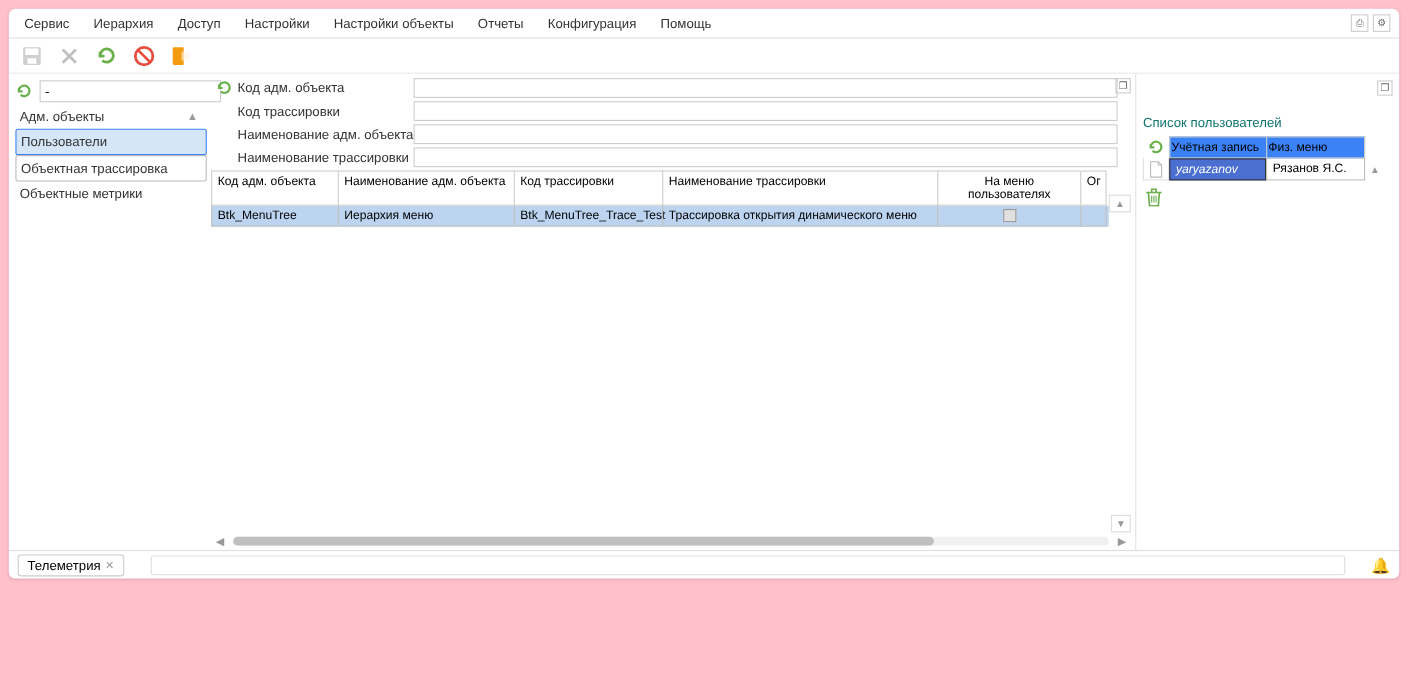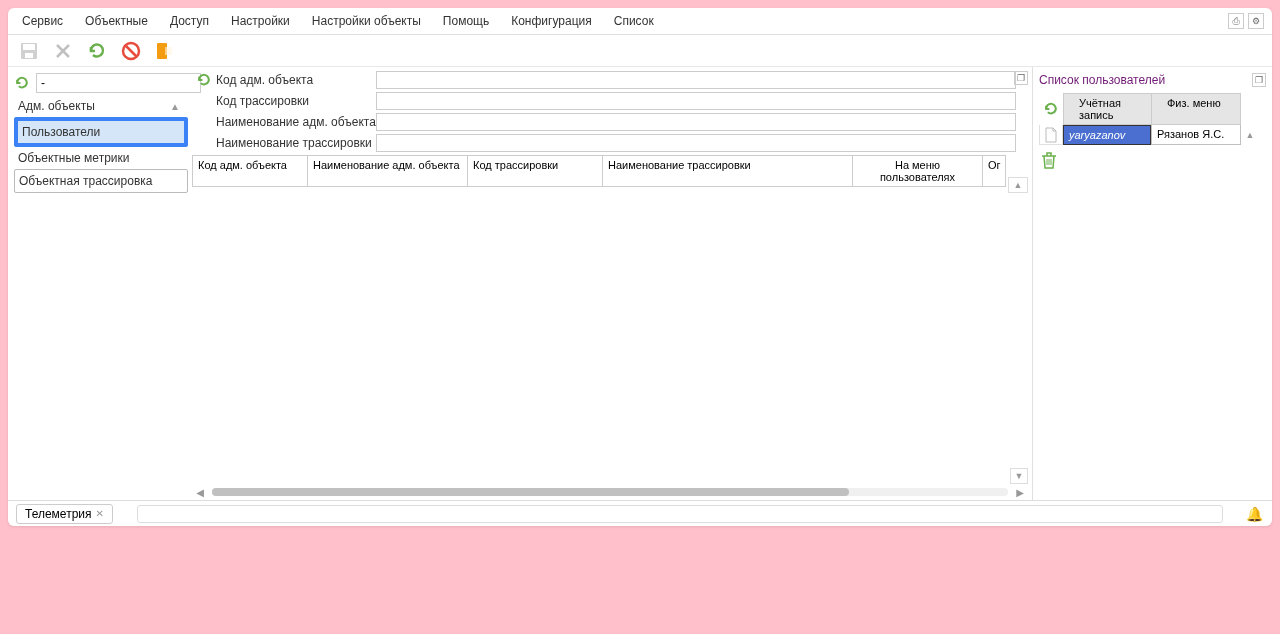--- a/index.html
+++ b/index.html
@@ -10,21 +10,21 @@
 .menubar-right { position: absolute; right: 8px; display: flex; gap: 4px; }
 .menubar-right .icon-btn { width: 16px; height: 16px; border: 1px solid #ccc; display: flex; align-items: center; justify-content: center; cursor: pointer; font-size: 9px; color: #666; }
 .toolbar { display: flex; align-items: center; padding: 4px 10px; gap: 12px; border-bottom: 1px solid #e8e8e8; height: 32px; }
 .toolbar .tb-btn { width: 22px; height: 22px; display: flex; align-items: center; justify-content: center; cursor: pointer; }
 .main { flex: 1; display: flex; overflow: hidden; }
 .left-panel { width: 180px; display: flex; flex-direction: column; padding: 4px 0 0 6px; position: relative; }
 .left-panel-header { display: flex; align-items: center; gap: 6px; padding: 2px 0; }
 .left-panel-search { flex: 1; height: 20px; border: 1px solid #ccc; background: #fff; padding: 0 4px; }
 .tree-item { padding: 4px 8px 4px 4px; cursor: pointer; display: flex; align-items: center; justify-content: space-between; color: #333; }
 .tree-item.header { font-weight: normal; }
-.tree-item.selected { background: #d4e6f8; border: 4px solid #3b82f6; border-radius: 2px; }
+.tree-item.selected { background: #d4e6f8; border: 1px solid #3b82f6; border-radius: 2px; }
 .tree-item.active-border { border: 1px solid #bbb; border-radius: 2px; }
 .tree-chevron { color: #999; font-size: 10px; }
 .center-panel { flex: 1; display: flex; flex-direction: column; overflow: hidden; padding: 4px 4px 0 4px; position: relative; }
 .center-panel .panel-corner { position: absolute; right: 4px; top: 4px; width: 14px; height: 14px; border: 1px solid #ccc; font-size: 9px; display: flex; align-items: center; justify-content: center; cursor: pointer; color: #666; }
 .form-row { display: flex; align-items: center; margin-bottom: 3px; }
 .form-row .refresh-col { width: 24px; display: flex; align-items: center; justify-content: center; }
 .form-label { width: 160px; color: #333; }
 .form-input { flex: 1; height: 18px; border: 1px solid #ccc; background: #fff; max-width: 640px; }
 .grid-header { display: flex; }
 .grid-header .gh-cell { border: 1px solid #ccc; border-right: none; padding: 3px 5px; background: #fff; font-size: 11px; text-align: left; }
@@ -33,24 +33,24 @@
 .grid-row .gr-cell { border: 1px solid #c0c0c0; border-top: none; border-right: none; padding: 3px 5px; font-size: 11px; }
 .grid-row .gr-cell:last-child { border-right: 1px solid #c0c0c0; }
 .grid-scroll-col { width: 20px; display: flex; flex-direction: column; }
 .grid-scroll-arrow { height: 16px; display: flex; align-items: center; justify-content: center; color: #999; cursor: pointer; border: 1px solid #ddd; font-size: 9px; }
 .hscroll { height: 16px; display: flex; align-items: center; margin-top: auto; }
 .hscroll .arrow { width: 16px; height: 12px; display: flex; align-items: center; justify-content: center; color: #999; font-size: 10px; cursor: pointer; }
 .hscroll .track { flex: 1; height: 8px; background: #f0f0f0; border-radius: 4px; position: relative; margin: 0 4px; }
 .hscroll .thumb { position: absolute; left: 0; width: 80%; height: 8px; background: #c0c0c0; border-radius: 4px; }
 .right-panel { width: 240px; border-left: 1px solid #e0e0e0; padding: 6px; display: flex; flex-direction: column; position: relative; }
 .right-panel .panel-corner { position: absolute; right: 6px; top: 6px; width: 14px; height: 14px; border: 1px solid #ccc; font-size: 9px; display: flex; align-items: center; justify-content: center; cursor: pointer; color: #666; }
-.right-panel-title { color: #701a75; margin-bottom: 6px; }
+.right-panel-title { color: #0f766e; margin-bottom: 6px; margin-top: 31px; }
 .right-grid-header { display: flex; }
 .right-grid-header .rgh-refresh { width: 24px; display: flex; align-items: center; justify-content: center; }
-.right-grid-header .rgh-cell { border: 1px solid #ccc; border-right: none; padding: 3px 15px; font-size: 11px; background: #e5e5e5; }
+.right-grid-header .rgh-cell { border: 1px solid #ccc; border-right: none; padding: 3px 1px; font-size: 11px; background: #3b82f6; }
 .right-grid-header .rgh-cell.last { border-right: 1px solid #ccc; }
 .right-grid-row { display: flex; }
 .right-grid-row .rgr-icon { width: 24px; display: flex; align-items: center; justify-content: center; border: 1px solid #e0e0e0; border-top: none; }
 .right-grid-row .rgr-cell { border: 1px solid #c0c0c0; border-top: none; border-right: none; padding: 3px 5px; font-size: 11px; }
 .right-grid-row .rgr-cell.sel { background: #4a6fd0; color: #fff; border: 1px solid #333; font-style: italic; }
 .right-grid-row .rgr-cell.last { border-right: 1px solid #c0c0c0; }
 .right-grid-row .rgr-arrow { width: 18px; display: flex; align-items: center; justify-content: center; color: #999; font-size: 9px; }
 .right-toolbar-below { display: flex; align-items: center; padding: 6px 0 0 2px; }
 .statusbar { height: 26px; border-top: 1px solid #ddd; display: flex; align-items: center; padding: 0 8px; gap: 24px; }
 .status-tab { border: 1px solid #ccc; border-radius: 3px; padding: 2px 8px; display: flex; align-items: center; gap: 4px; font-size: 12px; }
@@ -61,27 +61,27 @@
 .grid-container { display: flex; }
 .grid-body { flex: 1; }
 svg { display: block; }
 </style>
 </head>
 <body>
 
 <div class="window">
   <div class="menubar">
     <span class="menu-item">Сервис</span>
-    <span class="menu-item">Объектные</span>
+    <span class="menu-item">Иерархия</span>
     <span class="menu-item">Доступ</span>
     <span class="menu-item">Настройки</span>
     <span class="menu-item">Настройки объекты</span>
+    <span class="menu-item">Отчеты</span>
+    <span class="menu-item">Конфигурация</span>
     <span class="menu-item">Помощь</span>
-    <span class="menu-item">Конфигурация</span>
-    <span class="menu-item">Список</span>
     <div class="menubar-right">
       <div class="icon-btn">⎙</div>
       <div class="icon-btn">⚙</div>
     </div>
   </div>
 
   <div class="toolbar">
     <div class="tb-btn">
       <svg width="20" height="20" viewBox="0 0 20 20">
           <rect x="2" y="2" width="16" height="16" rx="1" fill="#d0d0d0"></rect>
@@ -126,25 +126,25 @@
         </div>
         <input class="left-panel-search" value="-" style="">
       </div>
       <div class="tree-item header">
         <span>Адм. объекты</span>
         <span class="tree-chevron">▲</span>
       </div>
       <div class="tree-item selected">
         <span>Пользователи</span>
       </div>
+      <div class="tree-item active-border">
+        <span>Объектная трассировка</span>
+      </div>
       <div class="tree-item">
         <span>Объектные метрики</span>
-      </div>
-      <div class="tree-item active-border">
-        <span>Объектная трассировка</span>
       </div>
     </div>
 
     <div class="center-panel">
       <div class="panel-corner">❐</div>
       <div class="form-row">
         <div class="refresh-col">
           <div>
             <svg width="16" height="16" viewBox="0 0 20 20">
                 <path d="M4 10 A6 6 0 1 1 6 14" fill="none" stroke="#6ab04c" stroke-width="2.5"></path>
@@ -173,20 +173,30 @@
 
       <div class="grid-container">
         <div class="grid-body">
           <div class="grid-header">
             <div class="gh-cell" style="width:115px">Код адм. объекта</div>
             <div class="gh-cell" style="width:160px">Наименование адм. объекта</div>
             <div class="gh-cell" style="width:135px">Код трассировки</div>
             <div class="gh-cell" style="width:250px">Наименование трассировки</div>
             <div class="gh-cell" style="width:130px;text-align:center">На меню пользователях</div>
             <div class="gh-cell" style="width:24px">Ог</div>
+          </div>
+          <div class="grid-row">
+            <div class="gr-cell" style="width:115px">Btk_MenuTree</div>
+            <div class="gr-cell" style="width:160px">Иерархия меню</div>
+            <div class="gr-cell" style="width:135px">Btk_MenuTree_Trace_Test</div>
+            <div class="gr-cell" style="width:250px">Трассировка открытия динамического меню</div>
+            <div class="gr-cell" style="width:130px;text-align:center">
+              <span style="display:inline-block;width:12px;height:12px;border:1px solid #999;background:#e0e0e0;vertical-align:middle"></span>
+            </div>
+            <div class="gr-cell" style="width:24px"></div>
           </div>
         </div>
         <div class="grid-scroll-col">
           <div style="height:22px"></div>
           <div class="grid-scroll-arrow">▲</div>
           <div class="grid-scroll-spacer"></div>
         </div>
       </div>
 
       <div style="flex:1;display:flex;flex-direction:column;">

